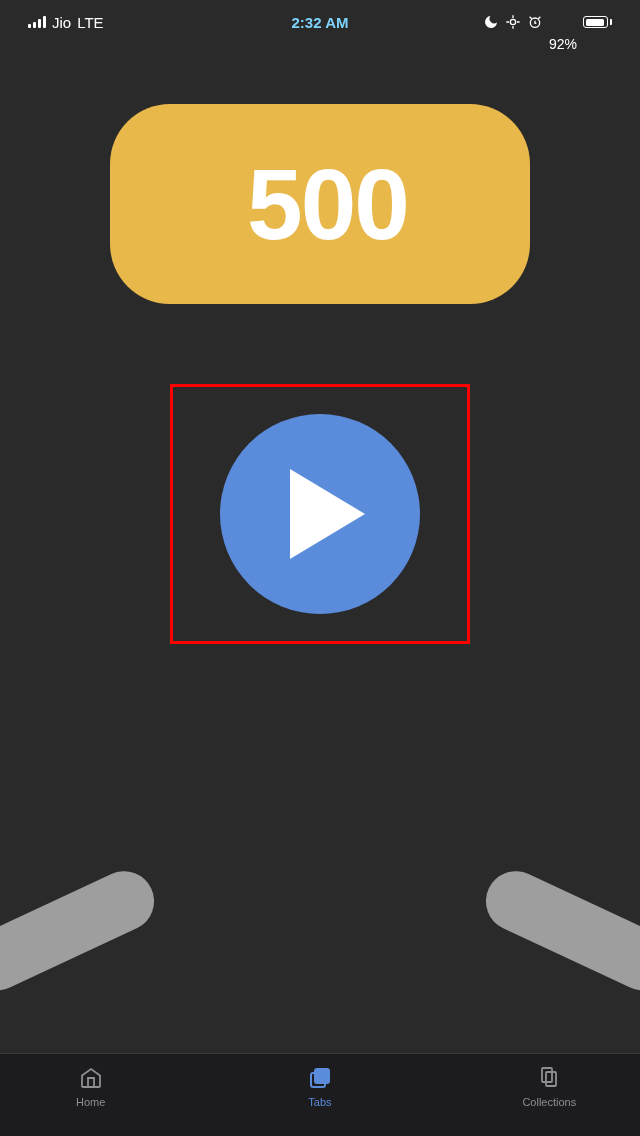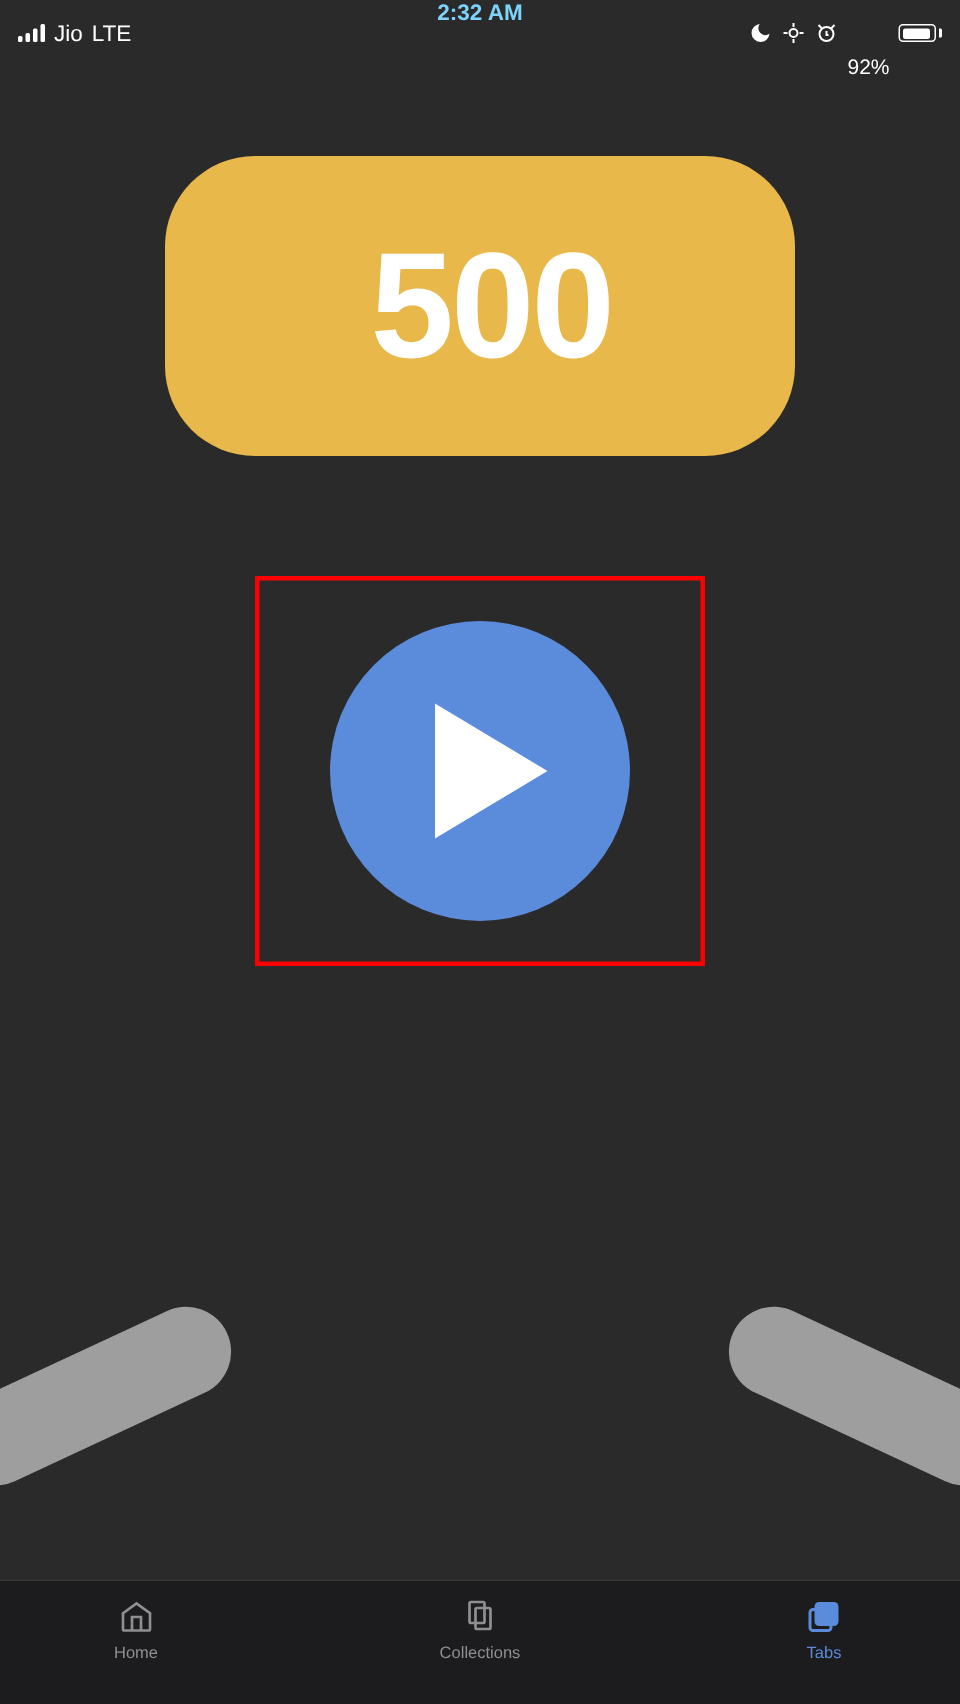--- a/index.html
+++ b/index.html
@@ -13,22 +13,23 @@
       overflow: hidden;
       position: relative;
     }
 
     
     .status-bar {
       width: 100%;
       height: 44px;
       background-color: #2a2a2a;
       display: flex;
+      align-items: center;
       justify-content: space-between;
-      padding: 0 12px;
+      padding: 0 28px;
       position: relative;
     }
 
     .status-left {
       display: flex;
       align-items: center;
       gap: 6px;
     }
 
     .status-carrier {
@@ -330,33 +331,33 @@
   <div class="tab-item">
     <div class="tab-icon">
       <svg width="24" height="24" viewBox="0 0 24 24" stroke-width="1.8">
         <path d="M3 9.5L12 3l9 6.5V20a1 1 0 0 1-1 1H4a1 1 0 0 1-1-1V9.5z"></path>
         <path d="M9 21V12h6v9"></path>
       </svg>
     </div>
     <span class="tab-label">Home</span>
   </div>
 
+  <div class="tab-item active">
+    <div class="tab-icon">
+      <svg width="24" height="24" viewBox="0 0 24 24" stroke-width="1.8" class="fill-icon" style="stroke:#5B8CDB; fill:none;">
+        <rect x="3" y="7" width="14" height="14" rx="2" stroke="#5B8CDB" stroke-width="2"></rect>
+        <rect x="7" y="3" width="14" height="14" rx="2" fill="#5B8CDB" stroke="#5B8CDB" stroke-width="2"></rect>
+      </svg>
+    </div>
+    <span class="tab-label active">Tabs</span>
+  </div>
+
   <div class="tab-item">
     <div class="tab-icon">
       <svg width="24" height="24" viewBox="0 0 24 24" stroke-width="1.8">
         <rect x="5" y="2" width="10" height="14" rx="1"></rect>
         <rect x="9" y="6" width="10" height="14" rx="1"></rect>
       </svg>
     </div>
     <span class="tab-label">Collections</span>
   </div>
 
-  <div class="tab-item active">
-    <div class="tab-icon">
-      <svg width="24" height="24" viewBox="0 0 24 24" stroke-width="1.8" class="fill-icon" style="stroke:#5B8CDB; fill:none;">
-        <rect x="3" y="7" width="14" height="14" rx="2" stroke="#5B8CDB" stroke-width="2"></rect>
-        <rect x="7" y="3" width="14" height="14" rx="2" fill="#5B8CDB" stroke="#5B8CDB" stroke-width="2"></rect>
-      </svg>
-    </div>
-    <span class="tab-label active">Tabs</span>
-  </div>
-
 </div>
 
 </body></html>

